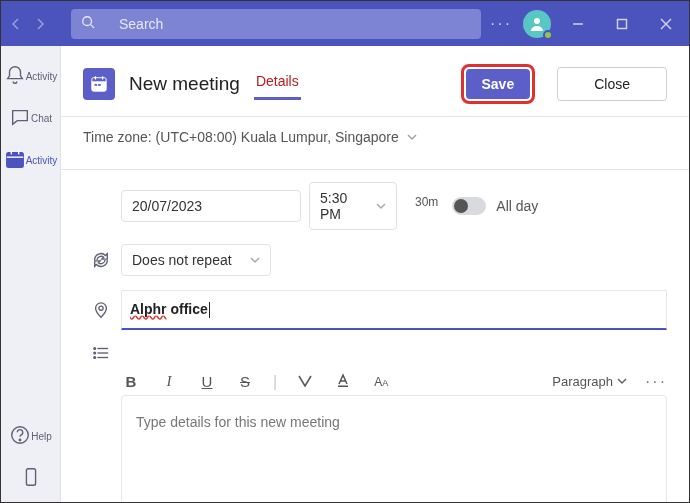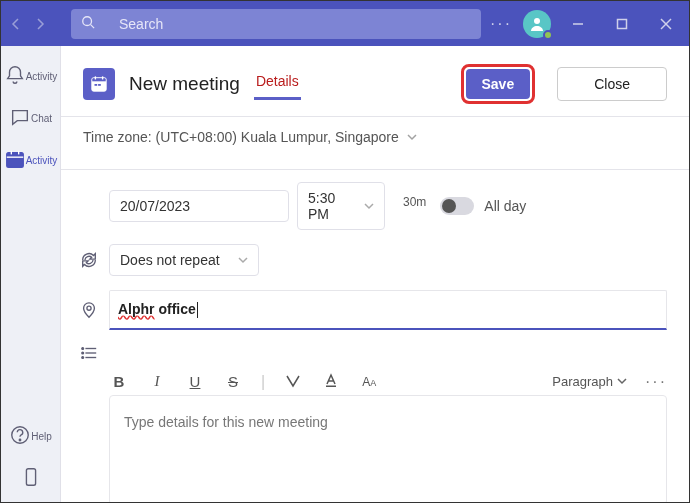--- a/index.html
+++ b/index.html
@@ -43,21 +43,21 @@
   .hdr-spacer { flex: 1; }
   .save-hl { border: 3px solid #e03131; border-radius: 8px; padding: 2px; }
   .btn-save { background: #5b5fc7; color: #fff; border: none; border-radius: 4px; padding: 7px 16px; font-size: 14px; font-weight: 600; cursor: pointer; }
   .btn-close { background: #fff; color: #222; border: 1px solid #ccc; border-radius: 4px; padding: 8px 36px; font-size: 14px; margin-left: 8px; cursor: pointer; }
   .divider-h { height: 1px; background: #e4e4ea; margin-top: 12px; }
 
   .tz-row { padding: 12px 22px; color: #555; font-size: 14px; display: flex; align-items: center; gap: 8px; }
   .tz-row .chev { opacity:.6; }
 
   
-  .form { flex: 1; padding: 0 22px 10px 8px; overflow: auto; }
+  .form { flex: 1; padding: 0 22px 10px 20px; overflow: auto; }
   .frow { display: flex; align-items: center; margin-bottom: 14px; }
   .frow .ficon { width: 40px; display: flex; justify-content: center; }
   .frow .ficon svg { width: 18px; height: 18px; stroke: #5f5f75; fill: none; stroke-width: 1.5; }
   .sel { background: #fff; border: 1px solid #e0e0e8; border-radius: 4px; padding: 7px 10px; font-size: 14px; color: #333; display: flex; align-items: center; gap: 8px; }
   .sel .chev { margin-left: 6px; opacity: .55; }
   .date-box { width: 180px; margin-right: 8px; }
   .time-box { width: 88px; margin-right: 8px; }
   .dur { color: #555; font-size: 12px; margin: 0 14px 8px 10px; }
   .toggle { width: 34px; height: 18px; background: #d9d9e0; border-radius: 10px; position: relative; margin-right: 10px; }
   .toggle .knob { position: absolute; left: 2px; top: 2px; width: 14px; height: 14px; border-radius: 50%; background: #555; }

